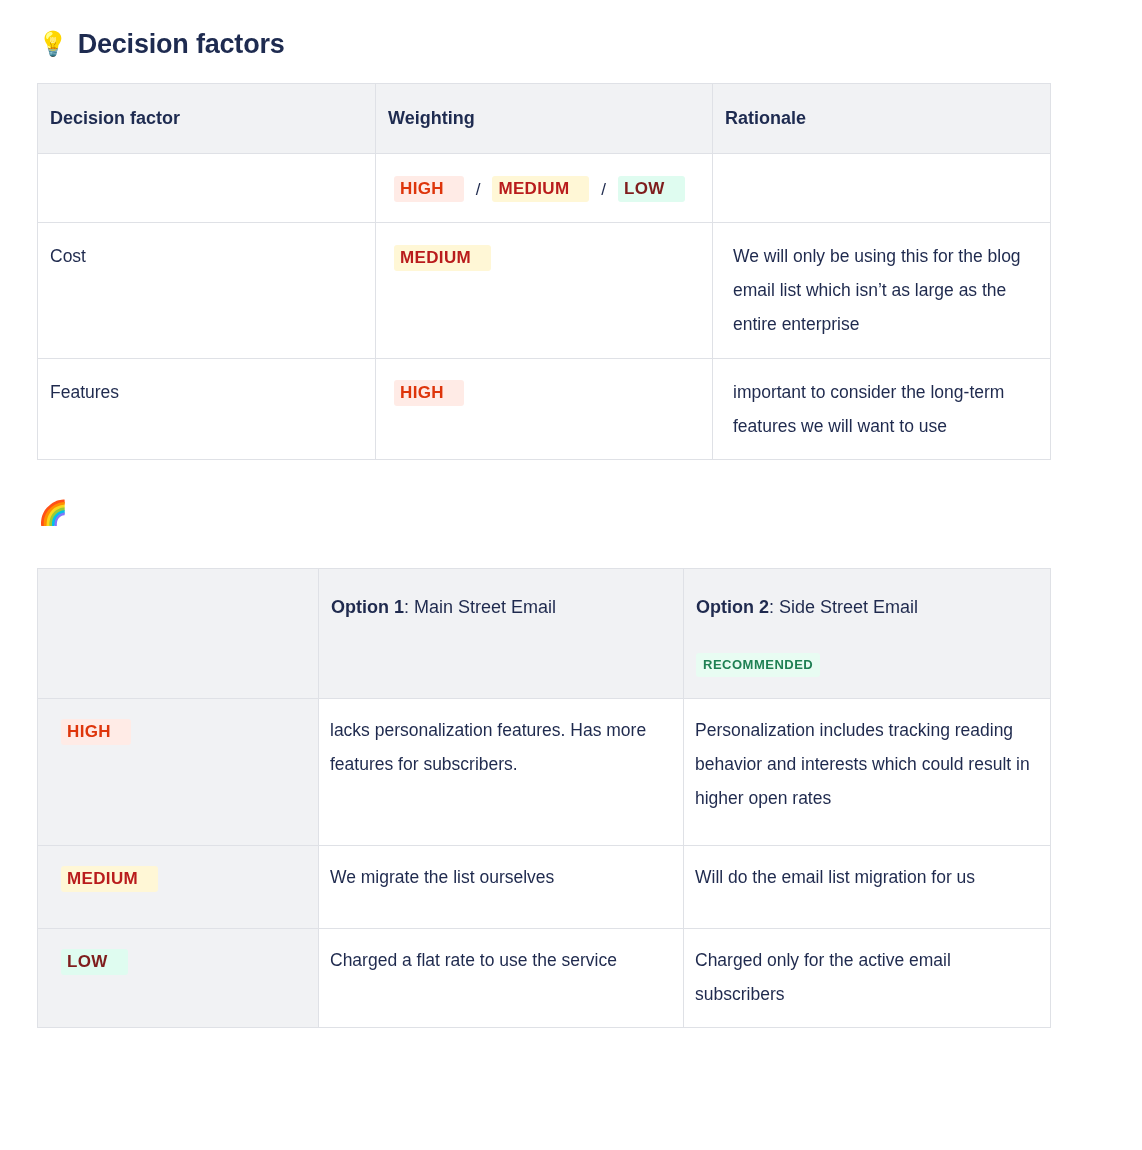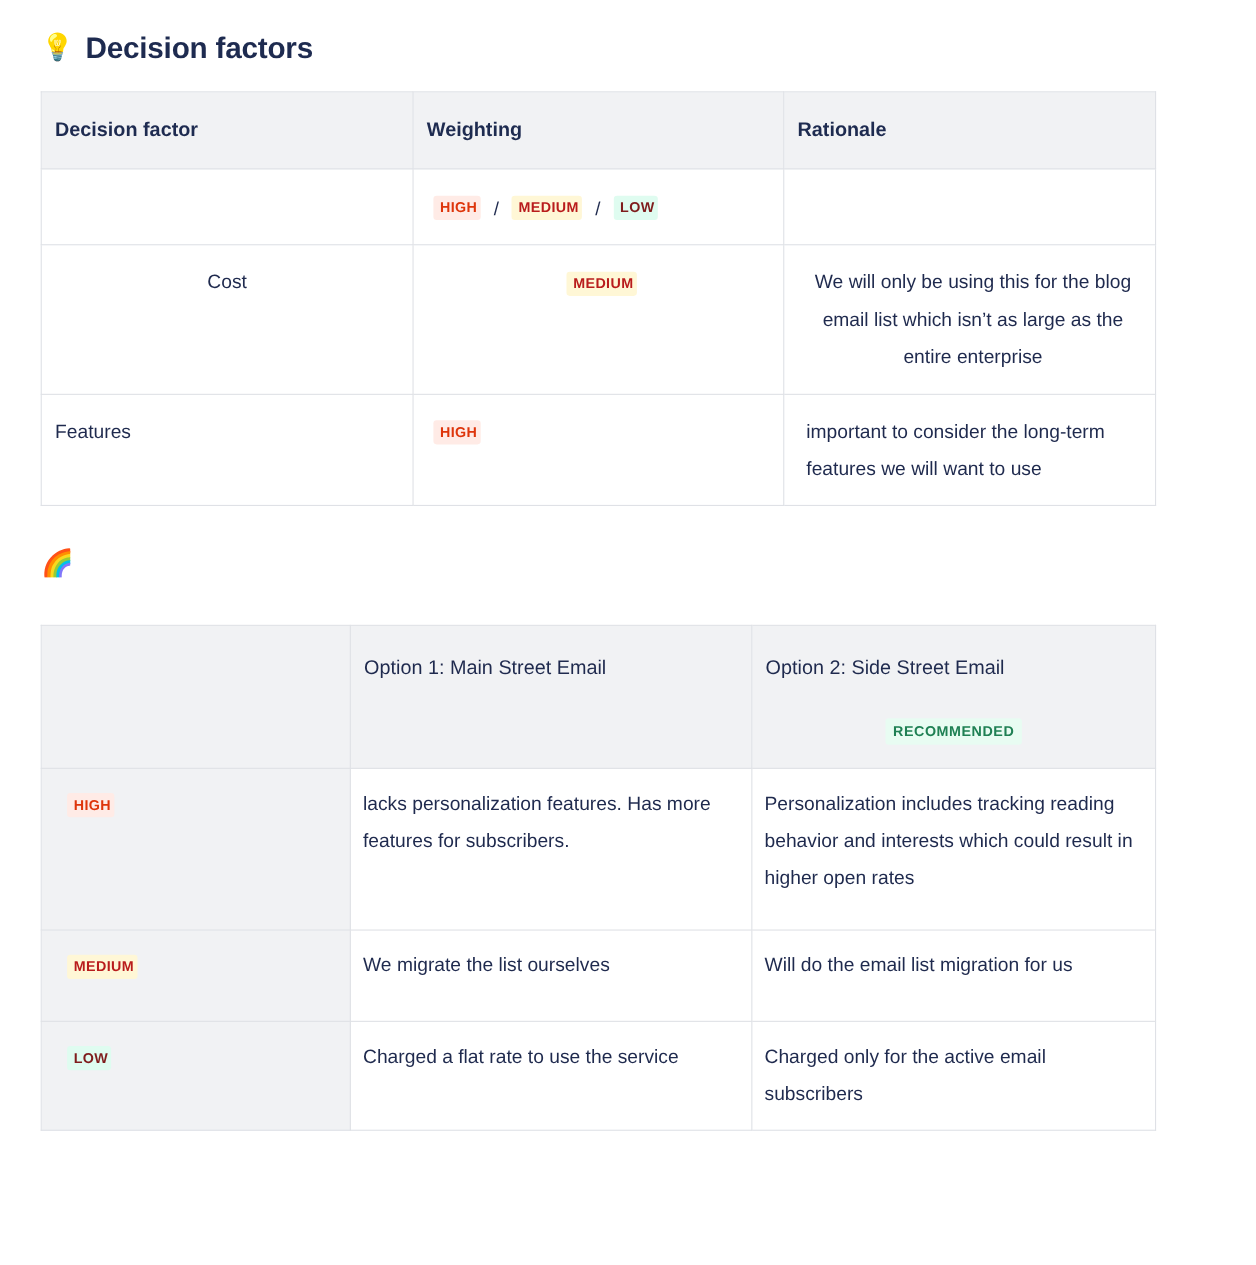--- a/index.html
+++ b/index.html
@@ -78,21 +78,21 @@
   #table-decision-factors {
     left: 37px;
     top: 83px;
     width: 1013px;
   }
   #table-decision-factors .col-factor   { width: 338px; }
   #table-decision-factors .col-weight   { width: 337px; }
   #table-decision-factors .col-rational { width: 338px; }
   #table-decision-factors th { height: 28px; padding-top: 17px; padding-bottom: 17px; }
   #table-decision-factors tr.legend-row td { height: 20px; padding-top: 17px; padding-bottom: 17px; }
-  #table-decision-factors tr.data-row td { height: 95px; text-align: center; }
+  #table-decision-factors tr.data-row td { height: 95px; }
   #table-decision-factors tr.data-row-2 td { height: 58px; }
   #table-decision-factors td.weight-cell { padding-left: 18px; }
   #table-decision-factors td.factor-cell { padding-left: 12px; }
   #table-decision-factors td.rationale-cell { padding-left: 20px; padding-right: 14px; }
 
   
   #table-options-considered {
     left: 37px;
     top: 568px;
     width: 1013px;
@@ -102,43 +102,43 @@
   #table-options-considered .col-opt2  { width: 367px; }
   #table-options-considered td.label-cell {
     background: #f1f2f4;
   }
   #table-options-considered td.opt-head {
     background: #f1f2f4;
     font-size: 18px;
     padding-top: 21px;
     height: 74px;
   }
-  #table-options-considered td.opt-head .opt-strong { font-weight: 400; }
+  #table-options-considered td.opt-head .opt-strong { font-weight: 700; }
   #table-options-considered tr.desc-row td { height: 28px; }
   #table-options-considered tr.body-row td { padding-top: 14px; }
   #table-options-considered tr.row-high td { height: 116px; }
   #table-options-considered tr.row-medium td { height: 52px; }
   #table-options-considered tr.row-low td { height: 52px; }
   #table-options-considered td.cell-text { padding-left: 11px; padding-right: 14px; }
   #table-options-considered td.badge-cell { padding-left: 23px; padding-top: 18px; }
   #table-options-considered td.desc-label {
     font-weight: 700;
     font-size: 18px;
     padding-left: 12px;
     padding-top: 17px;
   }
 
   
   .badge {
     display: inline-block;
-    font-size: 13px;
+    font-size: 17px;
     font-weight: 700;
     letter-spacing: 0.35px;
     line-height: 1;
-    padding: 4px 3px 5px 6px;
+    padding: 4px 20px 5px 6px;
     border-radius: 3px;
     vertical-align: middle;
     white-space: nowrap;
     font-family: "Liberation Sans", sans-serif;
   }
   .badge-high {
     background: #ffebe6;
     color: #de350b;
   }
   .badge-medium {
@@ -232,21 +232,21 @@
         <col class="col-opt2">
     </colgroup>
     <tbody>
       <tr>
         <td class="label-cell"></td>
         <td class="opt-head">
           <span class="opt-strong">Option 1</span><span>: </span><span>Main Street Email</span>
         </td>
         <td class="opt-head">
           <span class="opt-strong">Option 2</span><span>: </span><span>Side Street Email</span>
-          <div style="margin-top:22px;text-align:center;">
+          <div style="margin-top:22px;">
             <span class="badge badge-recommended">RECOMMENDED</span>
           </div>
         </td>
       </tr>
 
 
       <tr class="body-row row-high">
         <td class="label-cell badge-cell">
           <span class="badge badge-high">HIGH</span>
         </td>

